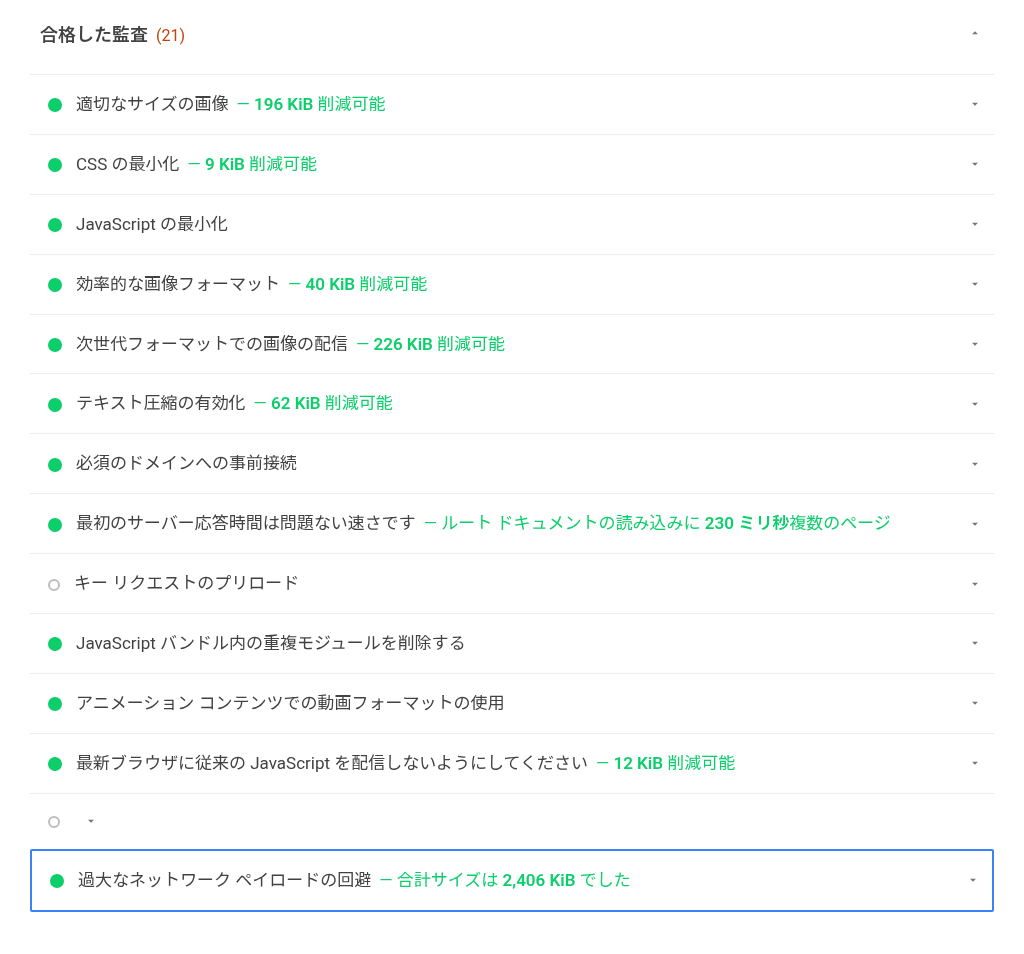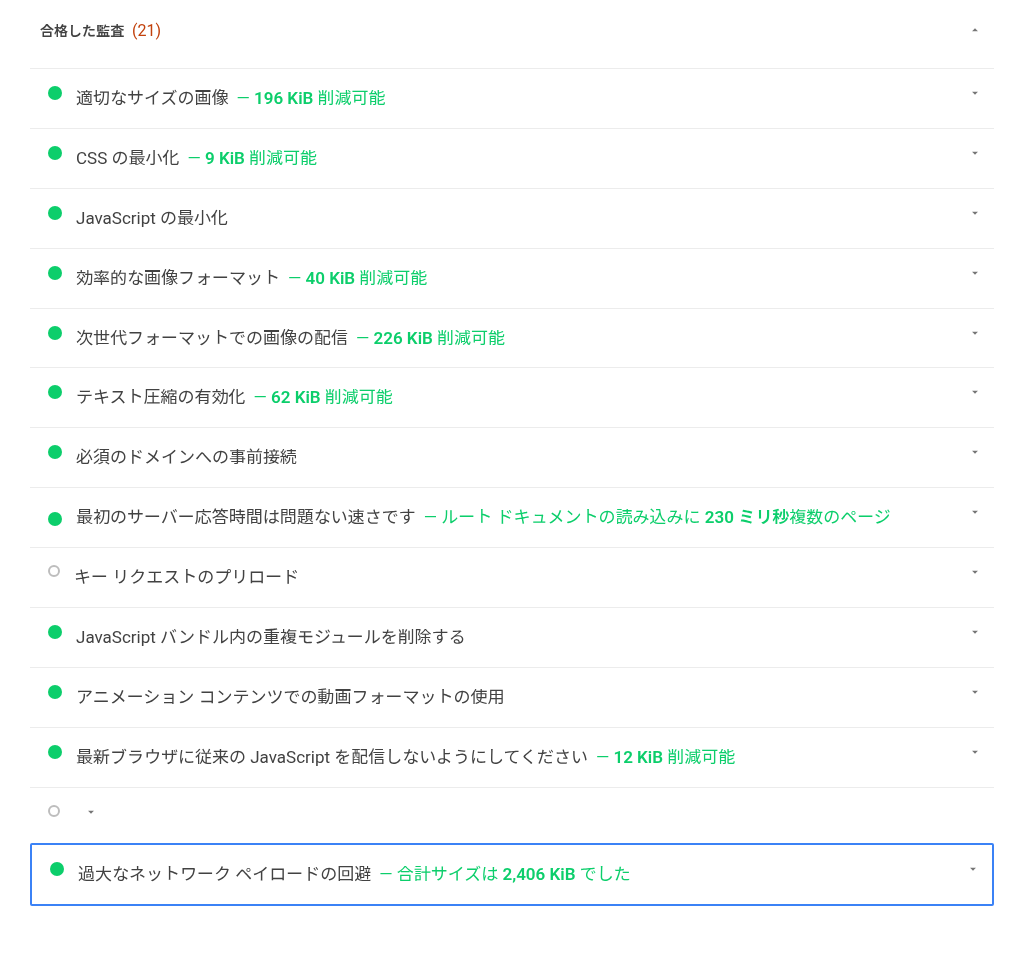--- a/index.html
+++ b/index.html
@@ -10,21 +10,21 @@
     width: 1024px;
     padding: 12px 30px 30px 30px;
   }
   .header {
     display: flex;
     align-items: center;
     justify-content: space-between;
     padding: 8px 10px 20px 10px;
   }
   .header-title {
-    font-size: 14px;
+    font-size: 18px;
     font-weight: 600;
     color: #424242;
   }
   .header-count {
     font-size: 16px;
     font-weight: 400;
     color: #c2410c;
     margin-left: 4px;
   }
   .chev-up {
@@ -33,20 +33,21 @@
     display: inline-flex;
     align-items: center;
     justify-content: center;
   }
   .chev-up svg, .chev-down svg {
     fill: #757575;
   }
   .audit-list { margin-top: 8px; }
   .audit-item {
     display: flex;
+    align-items: center;
     border-top: 1px solid #ececec;
     padding: 15px 10px 15px 18px;
     min-height: 56px;
   }
   .audit-item.selected {
     border: 2px solid #3b82f6;
     border-radius: 2px;
     position: relative;
   }
   .marker {

